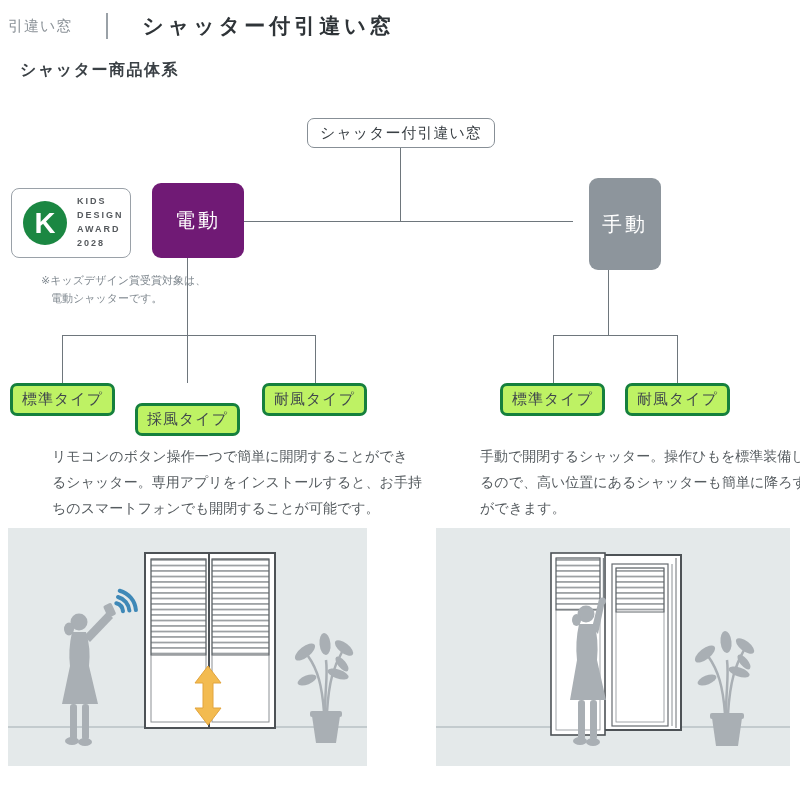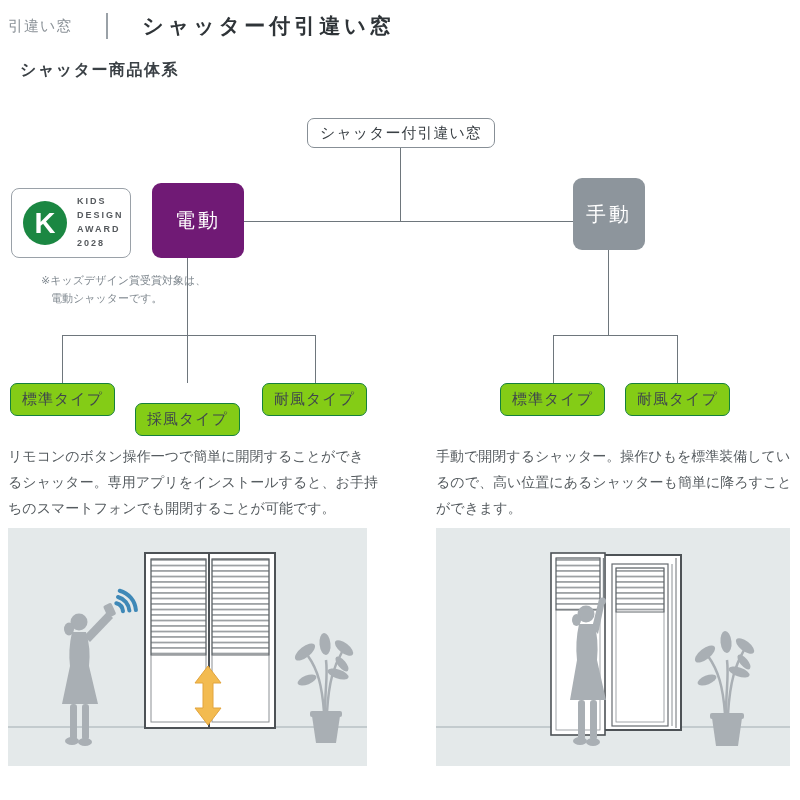--- a/index.html
+++ b/index.html
@@ -26,40 +26,40 @@
   .d1{left:62px;} .d2{left:187px;} .d3{left:315px;} .d4{left:553px;} .d5{left:677px;}
 
   
   .root-box { position:absolute; left:307px; top:118px; width:188px; height:30px;
     border:1px solid #878f96; border-radius:7px; background:#fff;
     display:flex; align-items:center; justify-content:center;
     font-size:15px; color:#3a4045; letter-spacing:1px; }
   .drive-box { position:absolute; border-radius:9px; color:#fff; font-size:20px;
     letter-spacing:3px; display:flex; align-items:center; justify-content:center; }
   .elec-box { left:152px; top:183px; width:92px; height:75px; background:#701a75; }
-  .man-box  { left:573px; top:178px; width:72px; height:72px; background:#8d959c; }
+  .man-box  { left:589px; top:178px; width:72px; height:92px; background:#8d959c; }
   .type-box { position:absolute; top:383px; width:105px; height:33px;
-    border:1px solid #15803d; border-radius:7px; background:#84cc16;
+    border:3px solid #15803d; border-radius:7px; background:#bef264;
     display:flex; align-items:center; justify-content:center;
     font-size:15px; color:#3f464c; letter-spacing:1px; }
   .t-l1{left:10px;} .t-l2{left:135px;margin-top:20px;} .t-l3{left:262px;} .t-r1{left:500px;} .t-r2{left:625px;}
 
   
   .award { position:absolute; left:11px; top:188px; width:120px; height:70px;
     border:1px solid #9aa1a8; border-radius:8px; background:#fff;
     display:flex; align-items:center; gap:10px; padding:0 0 0 11px; }
   .award-circle { width:44px; height:44px; border-radius:50%; background:#1b8742;
     color:#fff; display:flex; align-items:center; justify-content:center;
     font-weight:bold; font-size:29px; }
   .award-lines { font-size:9px; letter-spacing:2px; color:#55595d; font-weight:bold; line-height:1.55; }
   .award-note { position:absolute; left:8px; top:271px; font-size:11px; color:#808990; line-height:18px;margin-left:33px; }
   .award-note .indent { padding-left:10px; }
 
   
-  .desc { position:absolute; top:443px; font-size:14px; color:#565c60; line-height:26px; }
+  .desc { position:absolute; top:443px; font-size:14px; color:#565c60; line-height:26px;margin-left:44px; }
   .desc-left { left:8px; width:370px; }
   .desc-right { left:436px; width:358px; }
 
   
   .panel { position:absolute; top:528px; height:238px; background:#e4e9ea; }
   .panel-left { left:8px; width:359px; }
   .panel-right { left:436px; width:354px; }
   .panel svg { display:block; width:100%; height:100%; }
 </style>
 </head>

